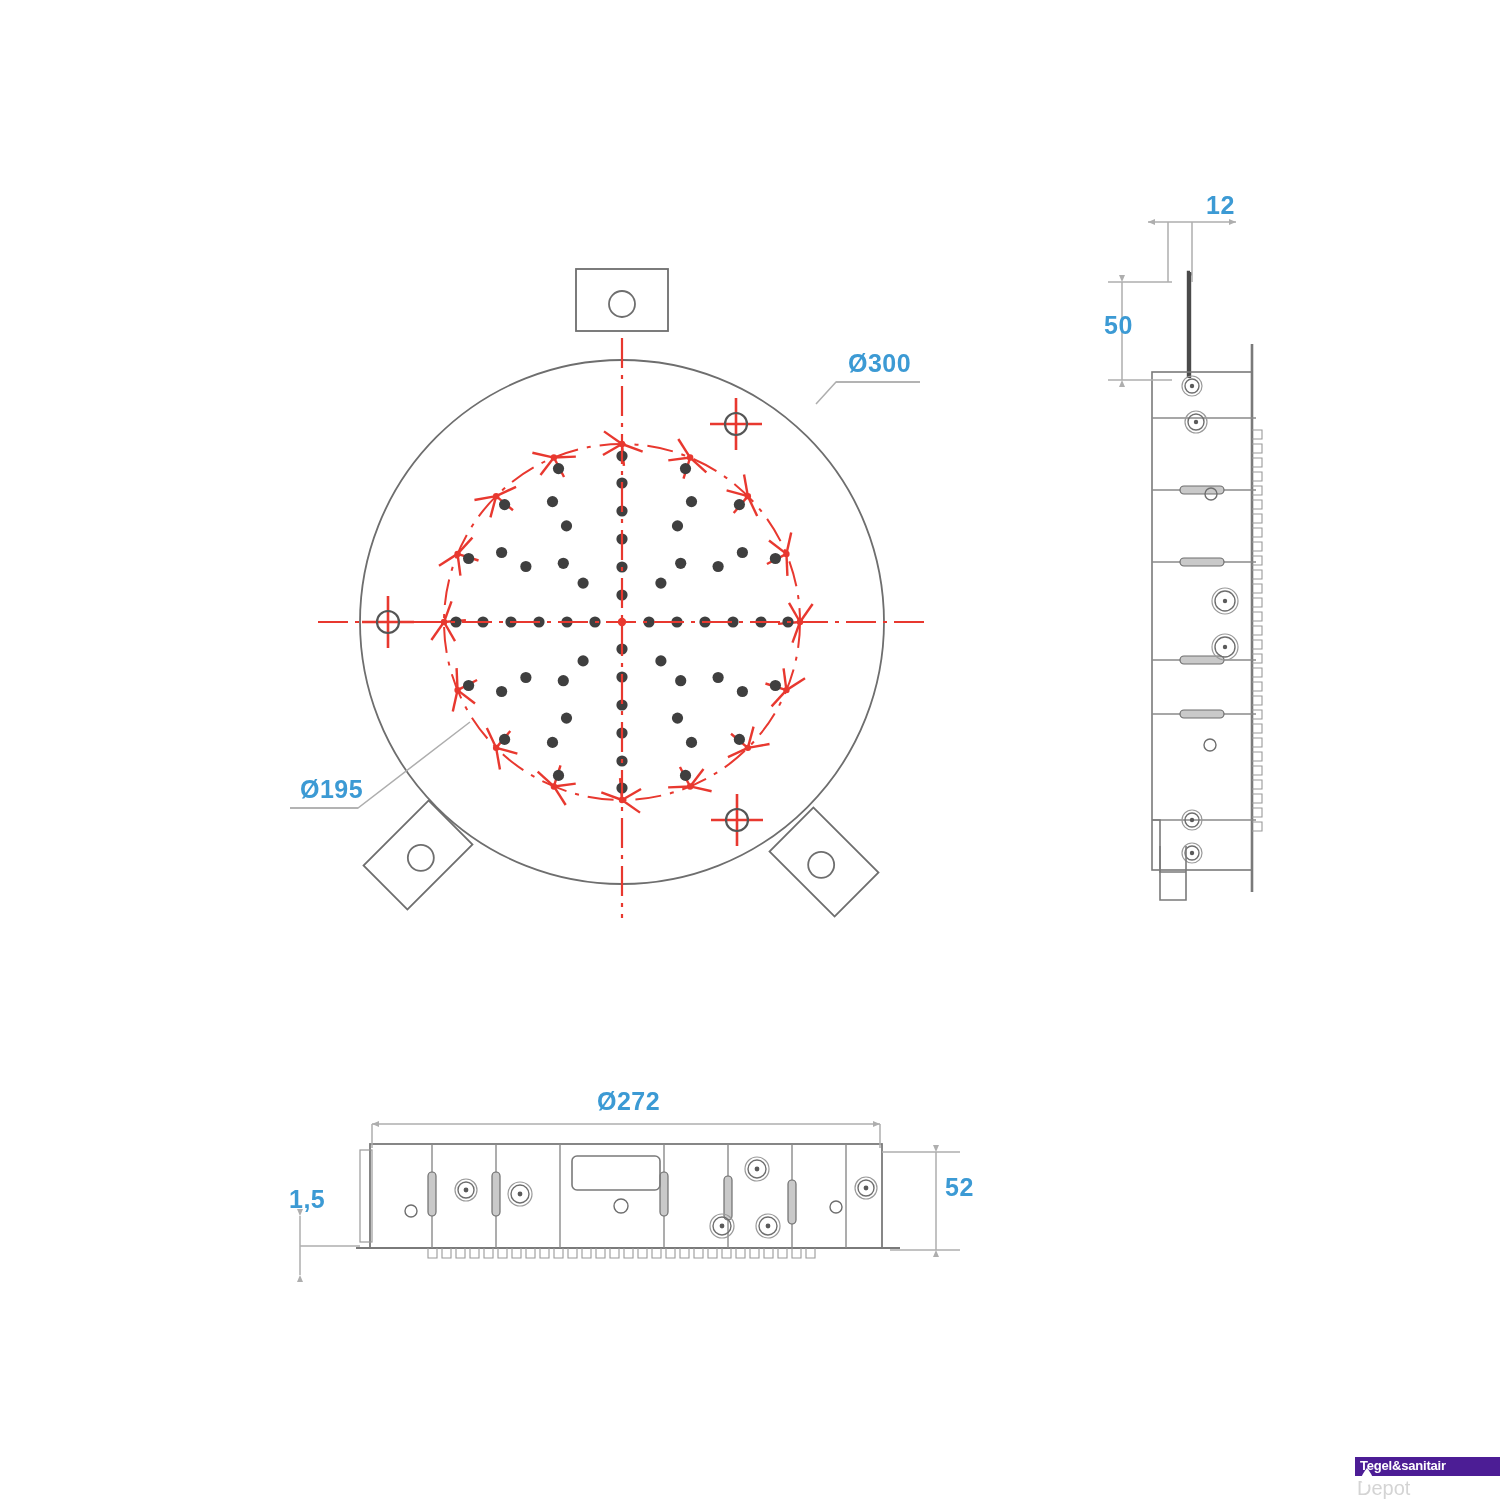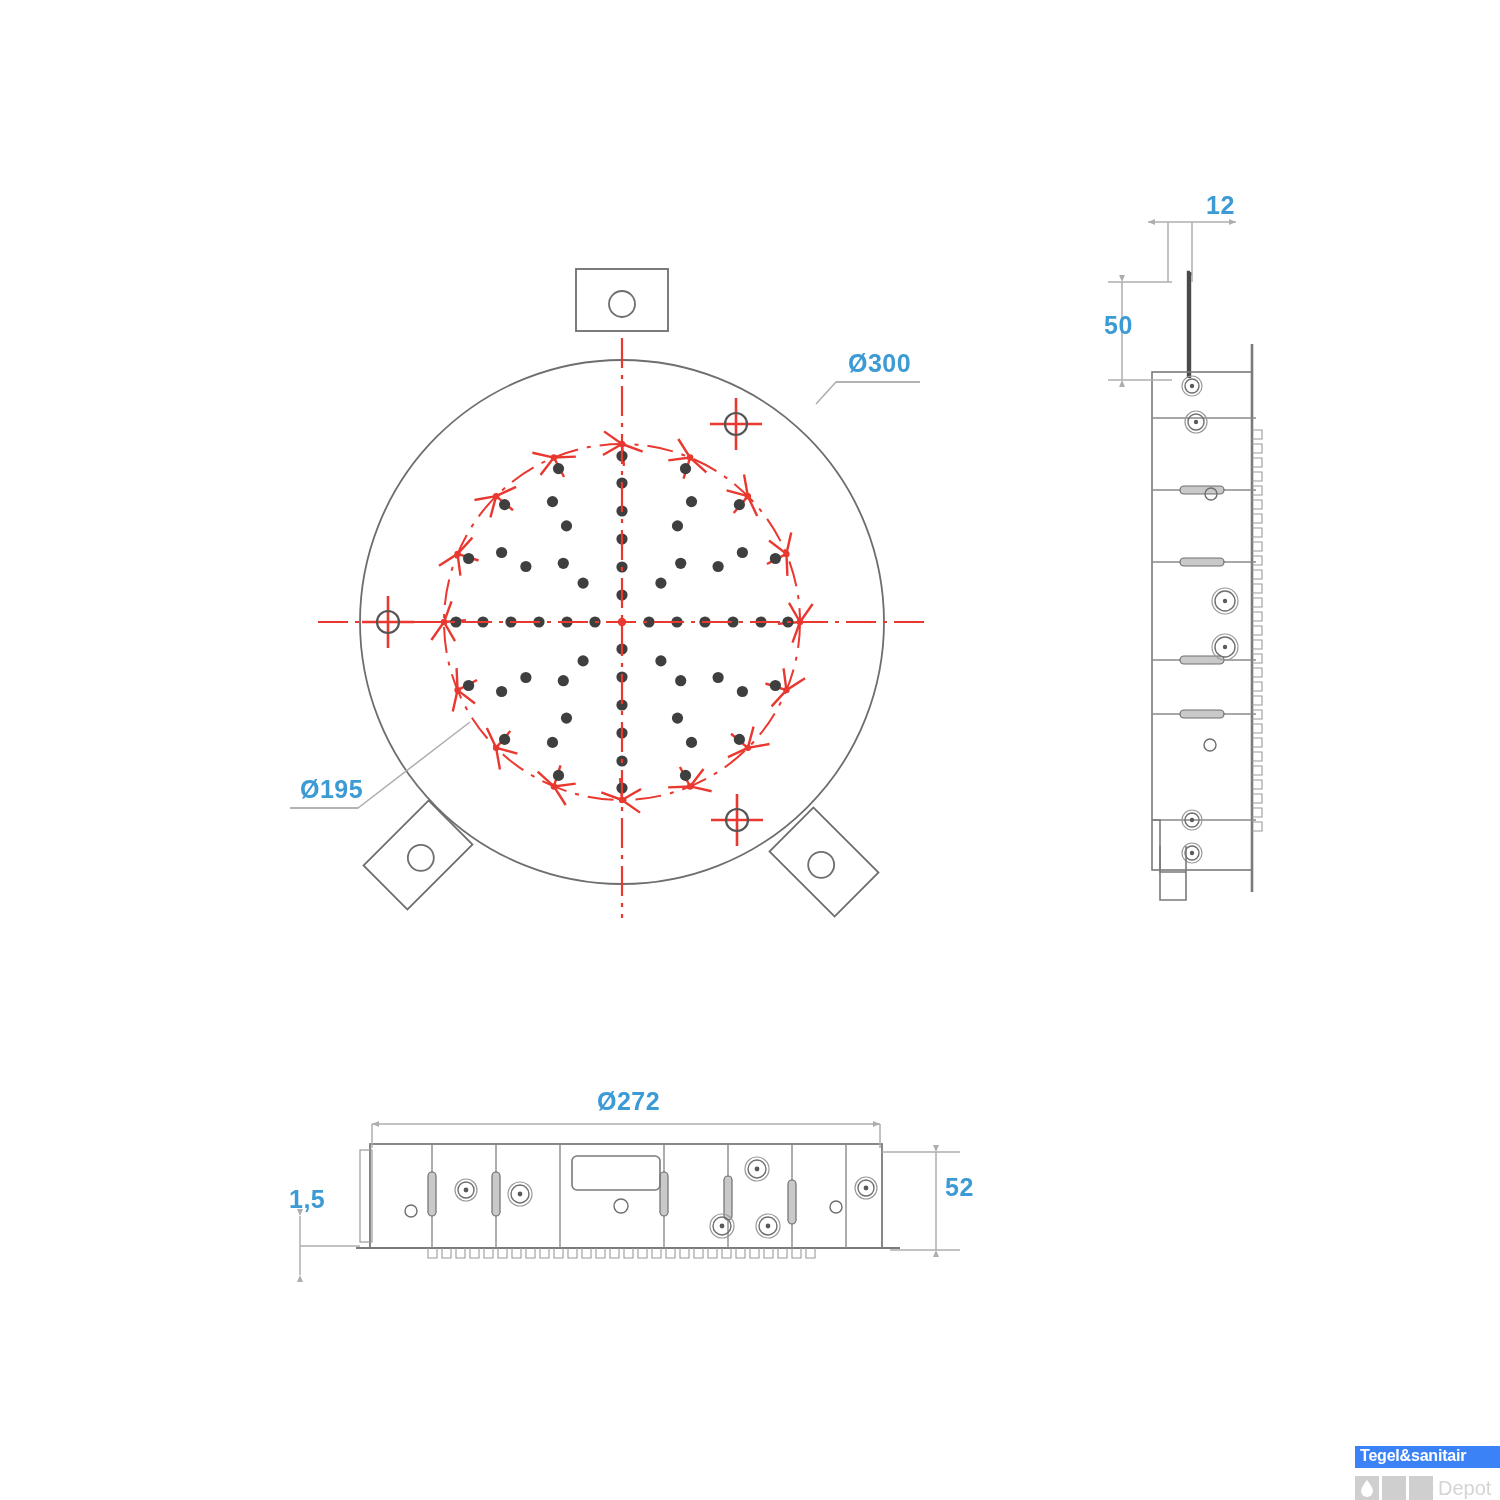--- a/index.html
+++ b/index.html
@@ -30,34 +30,35 @@
     letter-spacing: 0.5px;
   }
   .watermark {
     position: absolute;
     right: 0px;
     bottom: 0px;
     width: 145px;
     user-select: none;
   }
   .wm-bar {
-    background: #3b82f6;
+    background: #4c1d95;
     color: #ffffff;
-    font-size: 16px;
+    font-size: 13px;
     font-weight: bold;
     padding: 2px 4px 3px 5px;
     letter-spacing: -0.2px;
     line-height: 1.05;
     white-space: nowrap;
   }
   .wm-row {
     display: flex;
     align-items: stretch;
-    margin-top: 8px;
+    margin-top: 0;
     height: 24px;
+    flex-direction: column;
   }
   .wm-sq {
     width: 24px;
     background: #cfcfcf;
     margin-right: 3px;
     position: relative;
   }
   .wm-drop {
     position: absolute;
     left: 50%;

